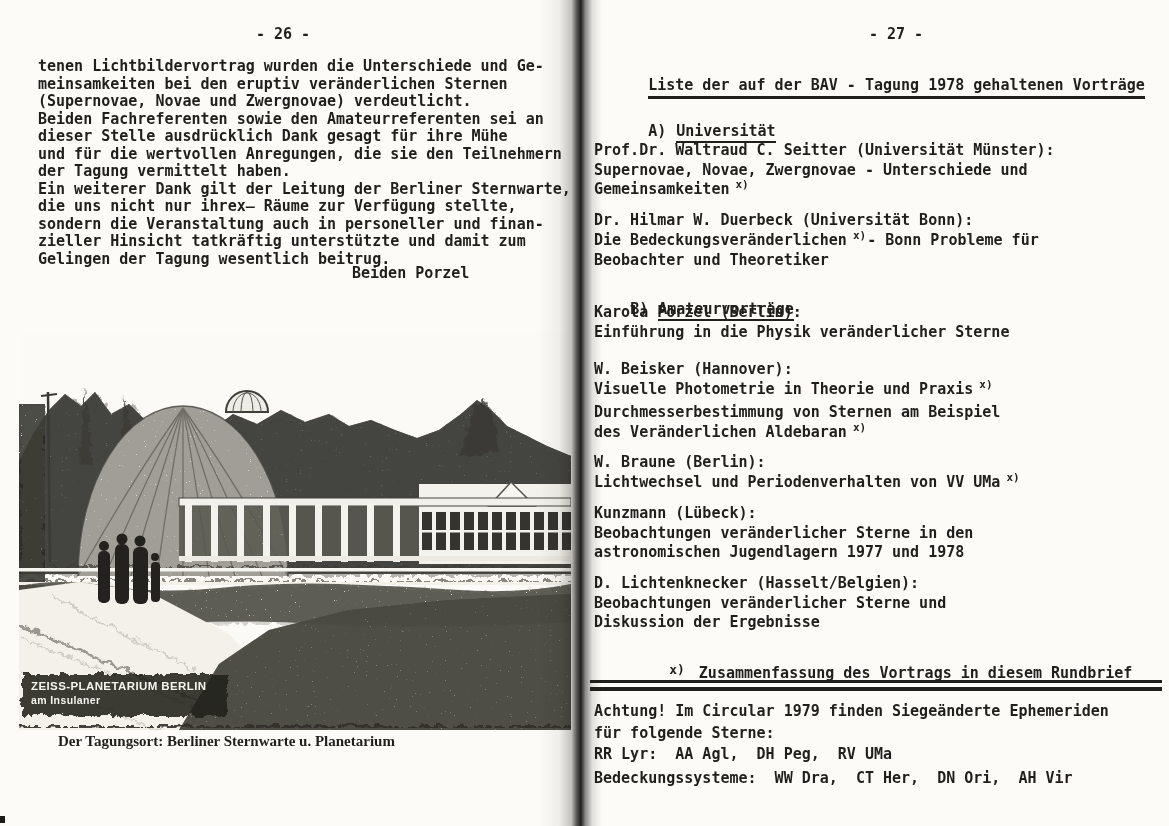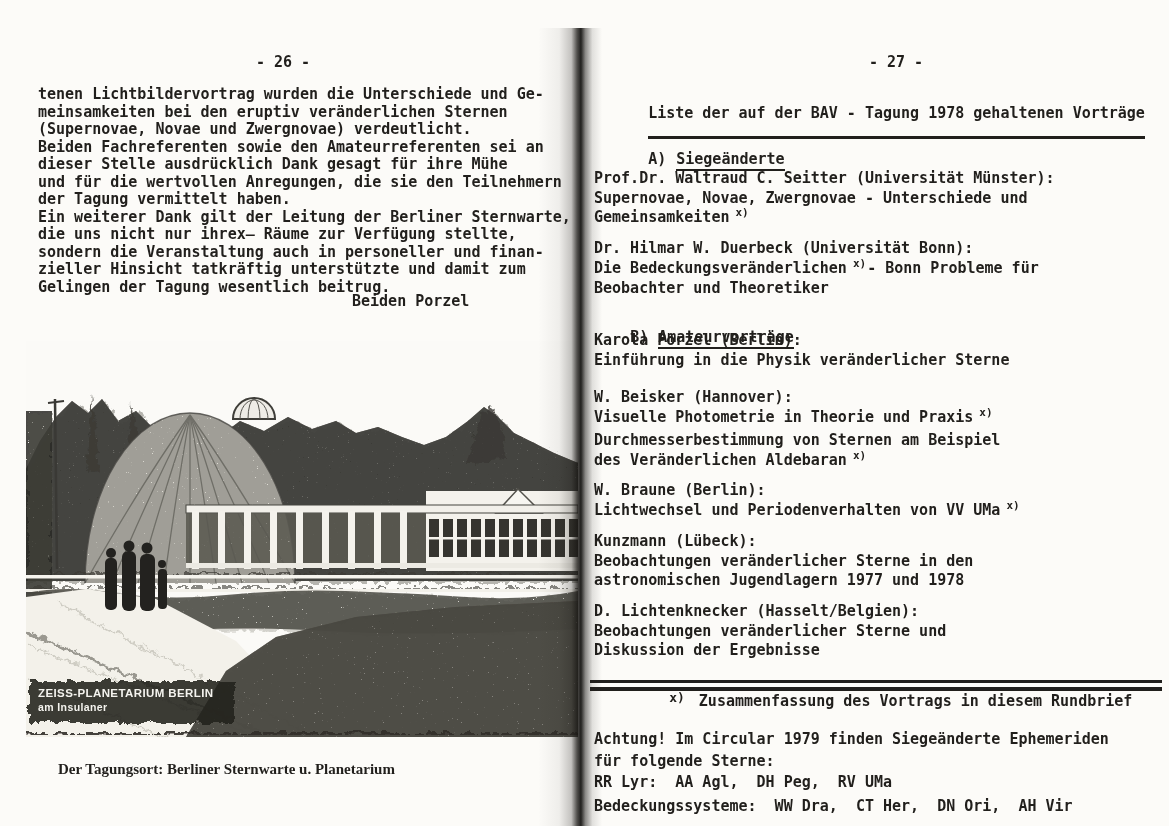--- a/index.html
+++ b/index.html
@@ -2,36 +2,36 @@
 <html style="--paper: #fcfbf8; --ink: #211f1c;"><head>
 <meta charset="utf-8">
 <style>
   :root { --paper:#fcfbf8; --ink:#211f1c; }
   html,body{margin:0;padding:0;}
   body{
     width:1169px;height:826px;position:relative;overflow:hidden;
     background:var(--paper);
     font-family:"DejaVu Sans Mono","Liberation Mono",monospace;
   }
-  .pos{position:absolute;margin-top:28px;}
+  .pos{position:absolute;}
   .mono{
     font-family:"DejaVu Sans Mono","Liberation Mono",monospace;
     font-weight:700;color:var(--ink);font-size:15px;letter-spacing:0;
     white-space:pre;line-height:19px;
   }
   .page-num{text-align:center;}
   #pn26{left:0;top:25px;width:566px;}
   #pn27{left:616px;top:25px;width:560px;}
   #para{left:38px;top:58px;line-height:17.5px;}
   #para .pline{line-height:17.5px;}
   #sig{left:352px;top:264px;}
-  #photo{left:18px;top:333px;width:552px;height:396px;margin:8px;}
+  #photo{left:18px;top:333px;width:552px;height:396px;margin:1px;}
   #caption{left:58px;top:732px;font-family:Liberation Serif, serif;}
   #title{left:594px;top:57px;}
-  .underline{border-bottom:3px solid var(--ink);padding-bottom:14px;}
+  .underline{border-bottom:3px solid var(--ink);padding-bottom:2px;}
   .sec-head .underline{border-bottom:2.5px solid var(--ink);padding-bottom:1px;}
   #secA{left:594px;top:103px;}
   #secB{left:576px;top:281px;}
   .sec-label{margin-right:10px;}
   .entries{left:594px;top:0;width:570px;height:826px;pointer-events:none;}
   .entry{position:absolute;left:0;}
   .entry .line{line-height:19.5px;}
   .sup{font-size:11px;position:relative;top:-6px;margin-left:6px;margin-right:1px;}
   #footnote{left:615px;top:645px;}
   .fn-marker{position:relative;top:-4px;font-size:13px;margin-right:14px;}
@@ -202,21 +202,21 @@
   <div class="pos" id="corner-mark"></div>
 
   <section>
     <div class="pos mono page-num" id="pn27">- 27 -</div>
 
     <div class="pos mono" id="title">
       <span class="underline">Liste der auf der BAV - Tagung 1978 gehaltenen Vorträge</span>
     </div>
 
     <div class="pos mono sec-head" id="secA">
-      <span class="sec-label">A)</span><span class="underline">Siegeänderte</span>
+      <span class="sec-label">A)</span><span class="underline">Universität</span>
     </div>
     <div class="pos entries" id="entries-a">
         <div class="entry mono" style="top: 141px;"><div class="line">Prof.Dr. Waltraud C. Seitter (Universität Münster):</div><div class="line"><span>Supernovae, Novae, Zwergnovae - Unterschiede und</span></div><div class="line"><span>Gemeinsamkeiten</span><span class="sup">x)</span></div></div>
         <div class="entry mono" style="top: 211px;"><div class="line">Dr. Hilmar W. Duerbeck (Universität Bonn):</div><div class="line"><span>Die Bedeckungsveränderlichen</span><span class="sup">x)</span><span>- Bonn Probleme für</span></div><div class="line"><span>Beobachter und Theoretiker</span></div></div>
       </div>
 
     <div class="pos mono sec-head" id="secB">
       <span class="sec-label">B)</span><span class="underline">Amateurvorträge</span>
     </div>
     <div class="pos entries" id="entries-b">

